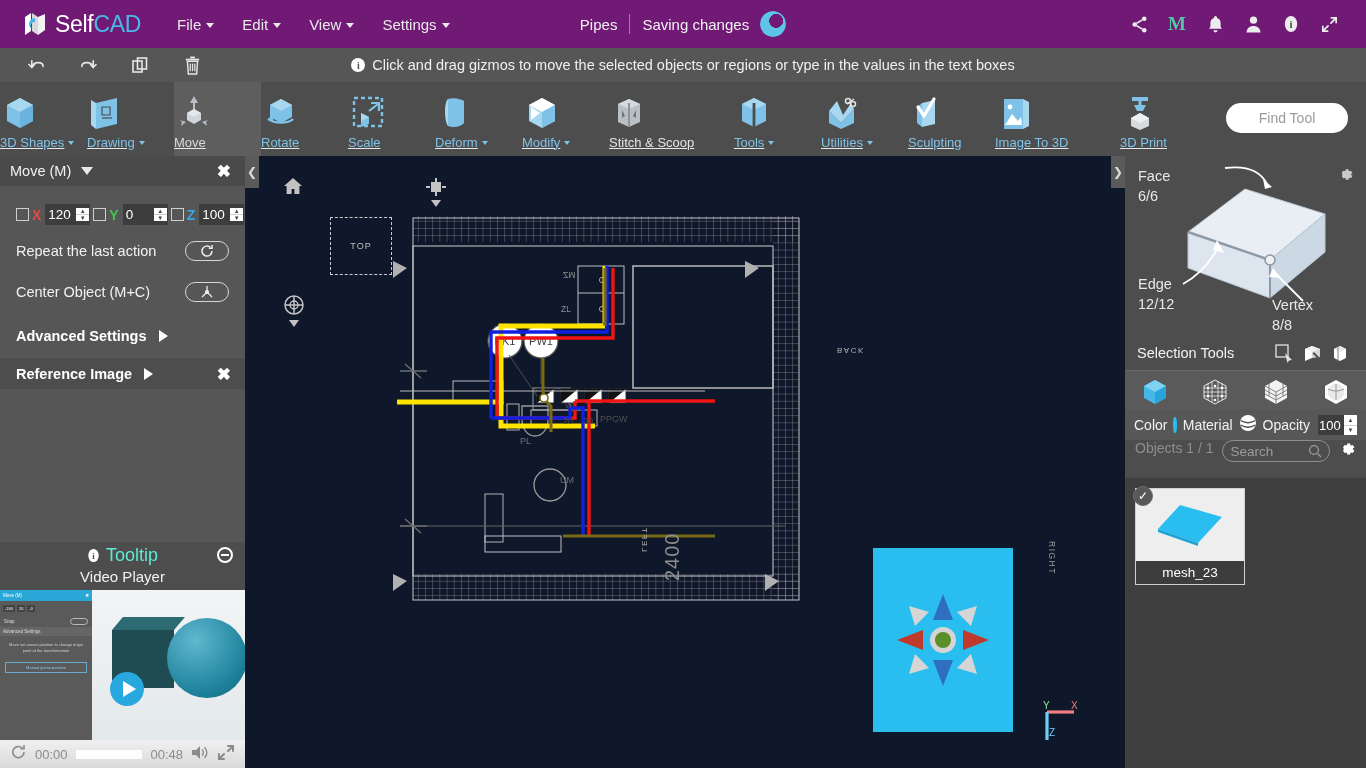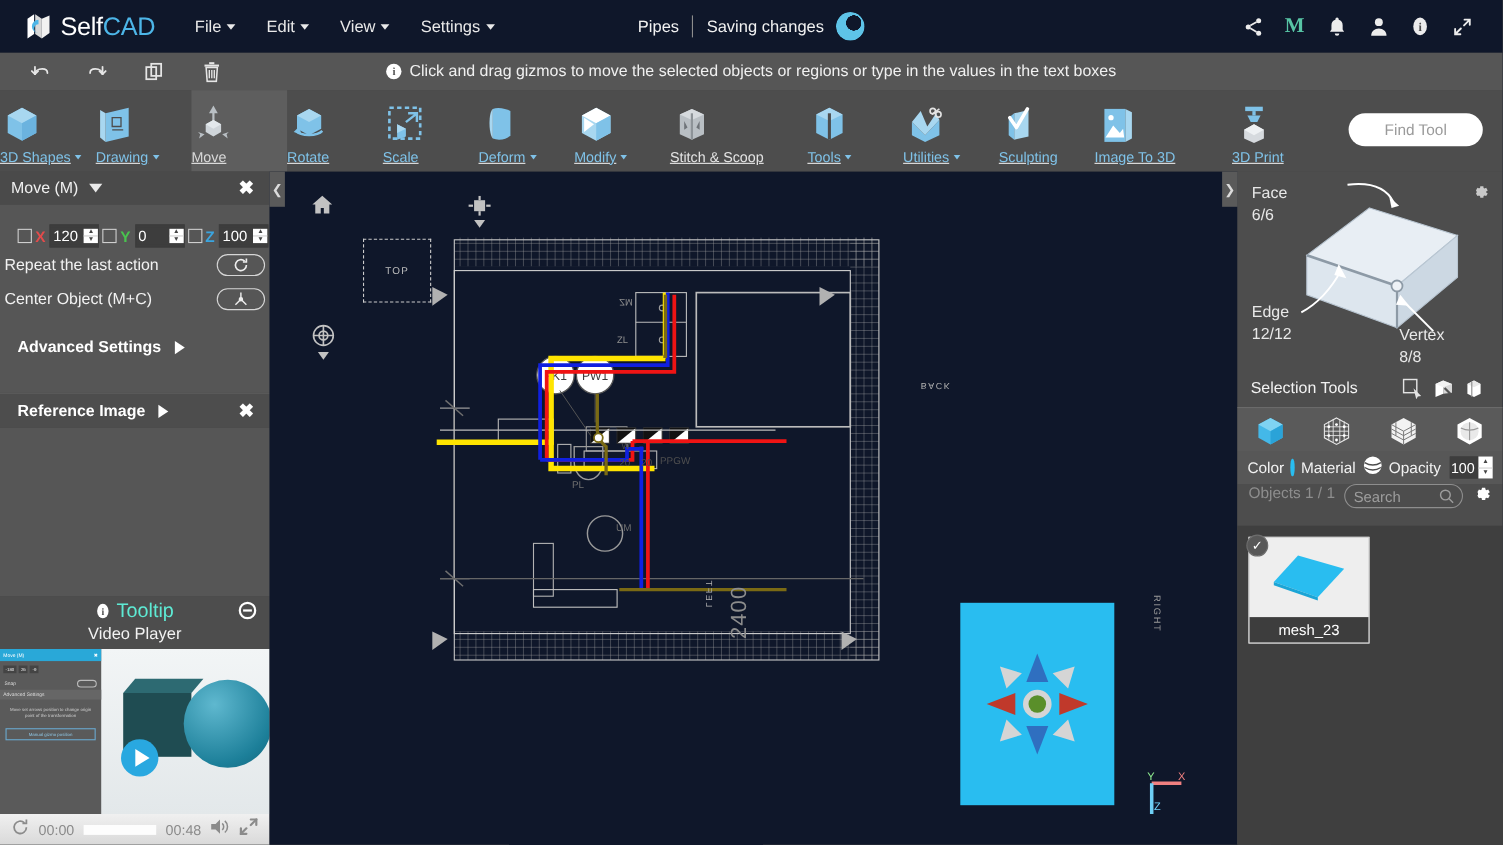--- a/index.html
+++ b/index.html
@@ -7,21 +7,21 @@
     width:1366px; height:768px; overflow:hidden;
     font-family:"Liberation Sans", sans-serif;
     background:#4a4a4a; color:#e8e8e8;
     -webkit-font-smoothing:antialiased;
   }
   .app { position:relative; width:1366px; height:768px; }
 
   
   .header {
     position:absolute; left:0; top:0; width:1366px; height:48px;
-    background:#0f172a; display:flex; align-items:center;
+    background:#701a75; display:flex; align-items:center;
   }
   .logo-wrap { display:flex; align-items:center; margin-left:22px; }
   .logo-mark { width:26px; height:26px; margin-right:7px; }
   .logo-text { font-size:23px; letter-spacing:-0.3px; }
   .logo-text .self { color:#ffffff; }
   .logo-text .cad { color:#4db6e8; }
   .menu { display:flex; align-items:center; margin-left:22px; }
   .menu-item {
     color:#e9e9e9; font-size:15px; padding:4px 14px; cursor:pointer;
     white-space:nowrap;
@@ -142,21 +142,21 @@
     font-family:"Liberation Sans", sans-serif; padding:0 2px; outline:none;
   }
   .spin { width:13px; display:flex; flex-direction:column; background:#fff; }
   .spin div {
     flex:1; display:flex; align-items:center; justify-content:center;
     cursor:pointer; font-size:6px; color:#444;
   }
   .spin div:first-child { border-bottom:1px solid #cfcfcf; }
   .lrow {
     display:flex; align-items:center; justify-content:space-between;
-    padding:0 4px; height:31px; 
+    padding:0 16px; height:31px; margin-top:10px;
   }
   .lrow .lbl { font-size:14.5px; color:#f2f2f2; }
   .pill-btn {
     width:44px;height:20px;border:1px solid #d6d6d6;border-radius:10px;
     display:flex;align-items:center;justify-content:center;cursor:pointer;color:#ededed;
   }
   .adv {
     display:flex; align-items:center; padding:0 16px; height:34px; margin-top:12px;
     cursor:pointer;
   }

